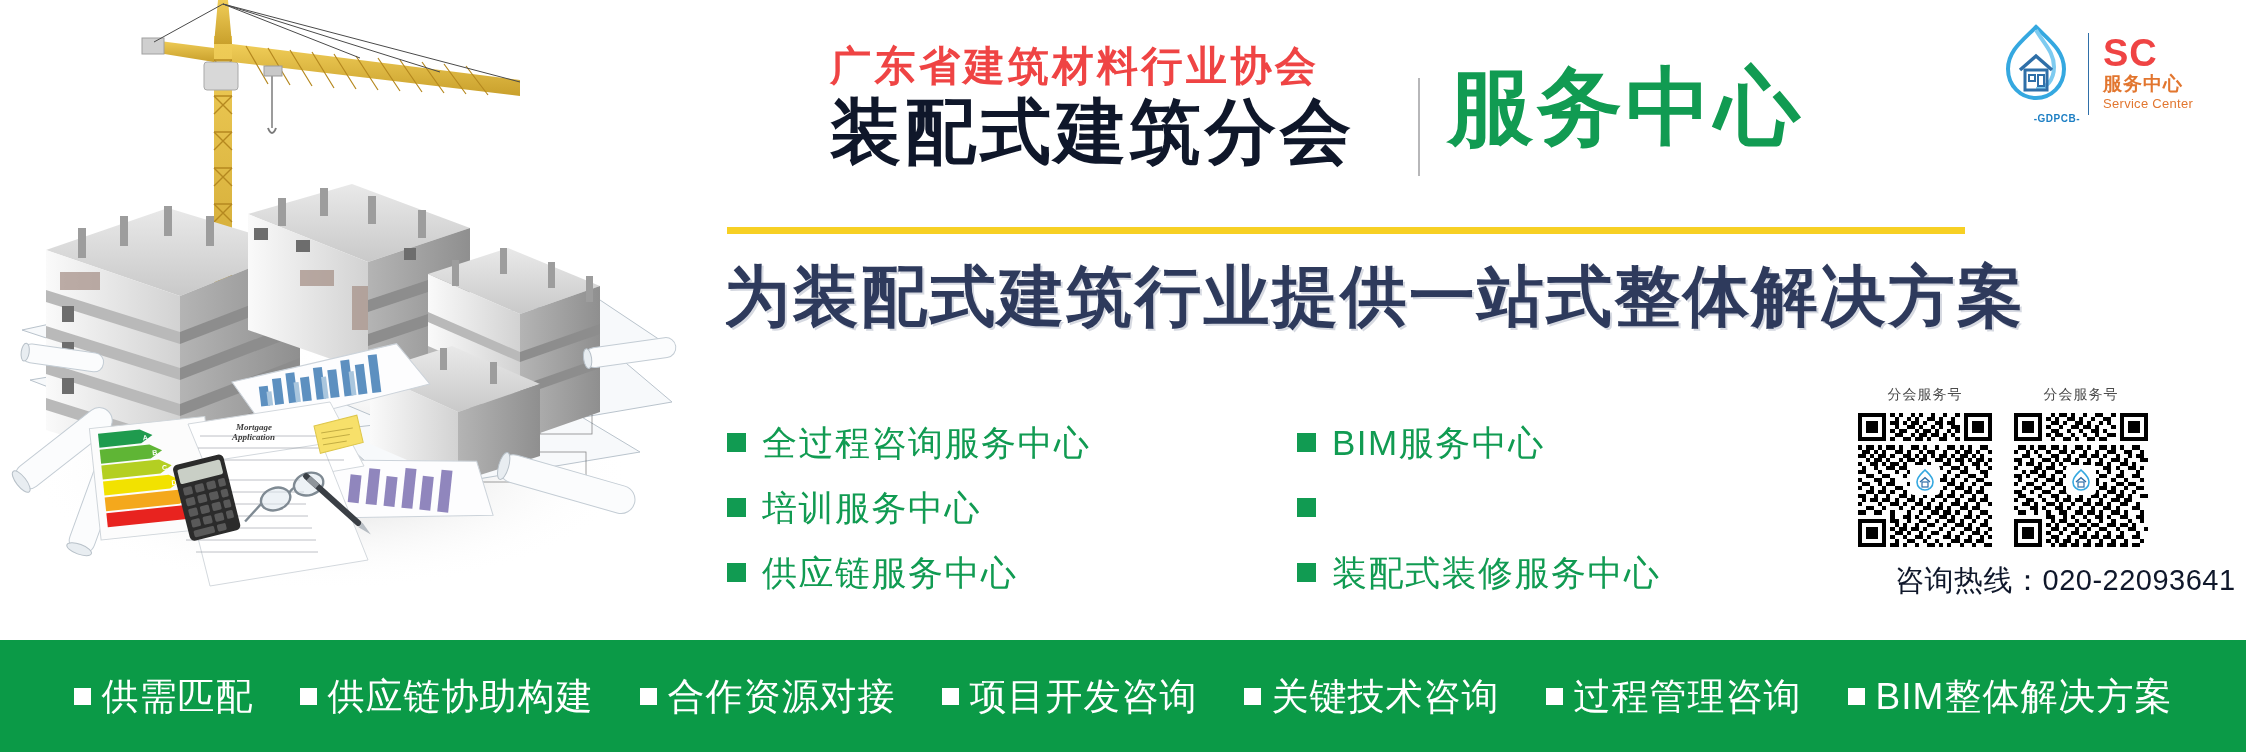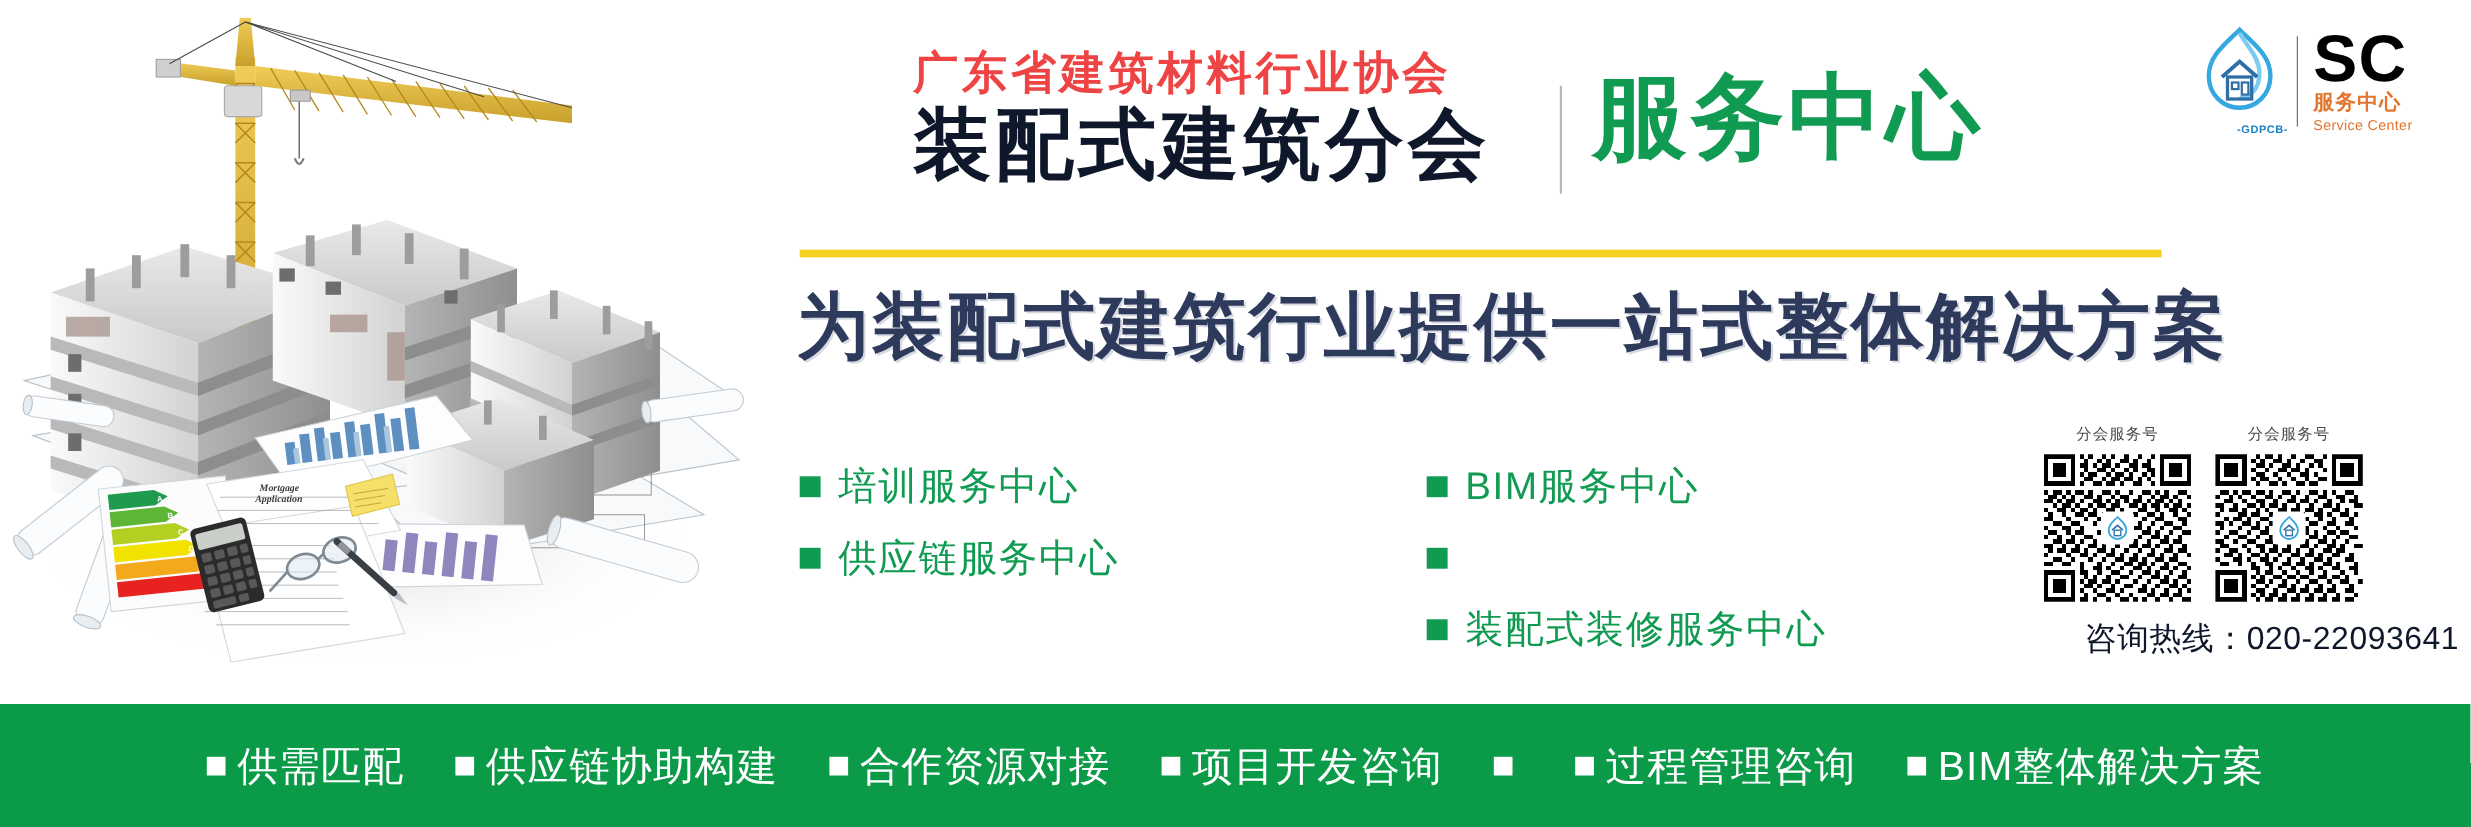--- a/index.html
+++ b/index.html
@@ -10,21 +10,21 @@
     overflow: hidden;
   }
   #banner {
     position: relative;
     width: 2246px; height: 752px;
     background: #ffffff;
   }
 
   
   #hero-art {
-    position: absolute; left: 0; top: 16px;
+    position: absolute; left: 0; top: 0;
     width: 690px; height: 672px;
     overflow: hidden;
   }
   #hero-art svg { display: block; }
 
   
   #assoc-block {
     position: absolute; left: 830px; top: 44px;
     width: 570px;
   }
@@ -58,21 +58,21 @@
   #gdpcb-mark { width: 88px; height: 100px; position: relative; flex: none; }
   #gdpcb-mark svg { position: absolute; left: 0; top: 0; }
   #gdpcb-caption {
     position: absolute; left: 0; bottom: 0; width: 88px;
     text-align: right; font-size: 10px; font-weight: bold;
     color: #1d7fc4; letter-spacing: 0.5px;
   }
   #logo-sep { width: 1px; height: 82px; background: #2f6fa8; margin: 0 14px 0 8px; flex: none; }
   #sc-block { flex: none; }
   #sc-letters {
-    font-size: 60px; font-weight: bold; color: #000000;
+    font-size: 38px; font-weight: bold; color: #ef4444;
     line-height: 0.92; letter-spacing: 1px;
   }
   #sc-cn {
     font-size: 19px; font-weight: bold; color: #e2762f;
     letter-spacing: 1px; line-height: 1.25; margin-top: 1px;
   }
   #sc-en {
     font-size: 13px; color: #e2762f; letter-spacing: 0.3px; line-height: 1.2;
   }
 
@@ -483,20 +483,24 @@
       <div id="sc-cn">服务中心</div>
       <div id="sc-en">Service Center</div>
     </div>
   </div>
 
   <div id="gold-rule"></div>
 
   <div id="tagline">为装配式建筑行业提供一站式整体解决方案</div>
 
   <div id="svc-col-left" class="svc-col">
+    <div class="svc-item">
+      <span class="svc-bullet"></span>
+      <span class="svc-label">全过程咨询服务中心</span>
+    </div>
     <div class="svc-item">
       <span class="svc-bullet"></span>
       <span class="svc-label">培训服务中心</span>
     </div>
     <div class="svc-item">
       <span class="svc-bullet"></span>
       <span class="svc-label">供应链服务中心</span>
     </div>
   </div>
 
@@ -652,20 +656,21 @@
       <div class="bot-item">
         <span class="bot-bullet"></span>
         <span class="bot-label">合作资源对接</span>
       </div>
       <div class="bot-item">
         <span class="bot-bullet"></span>
         <span class="bot-label">项目开发咨询</span>
       </div>
       <div class="bot-item">
         <span class="bot-bullet"></span>
+        <span class="bot-label">关键技术咨询</span>
       </div>
       <div class="bot-item">
         <span class="bot-bullet"></span>
         <span class="bot-label">过程管理咨询</span>
       </div>
       <div class="bot-item">
         <span class="bot-bullet"></span>
         <span class="bot-label">BIM整体解决方案</span>
       </div>
     </div>

